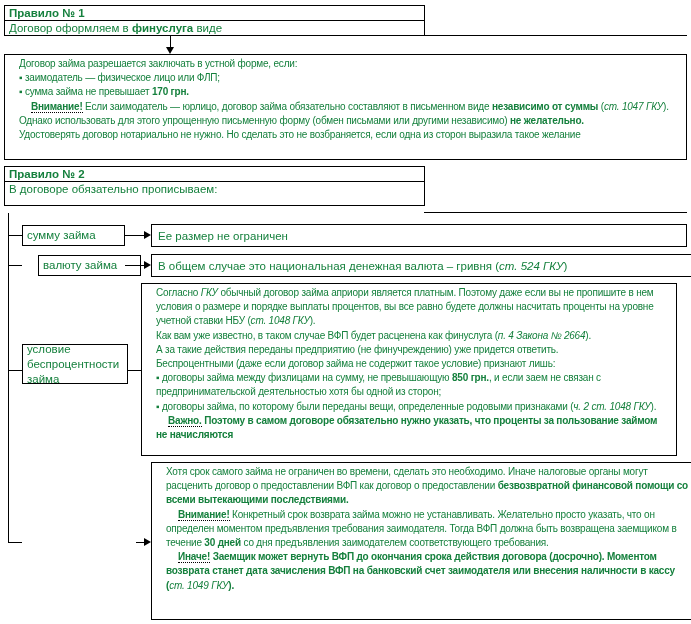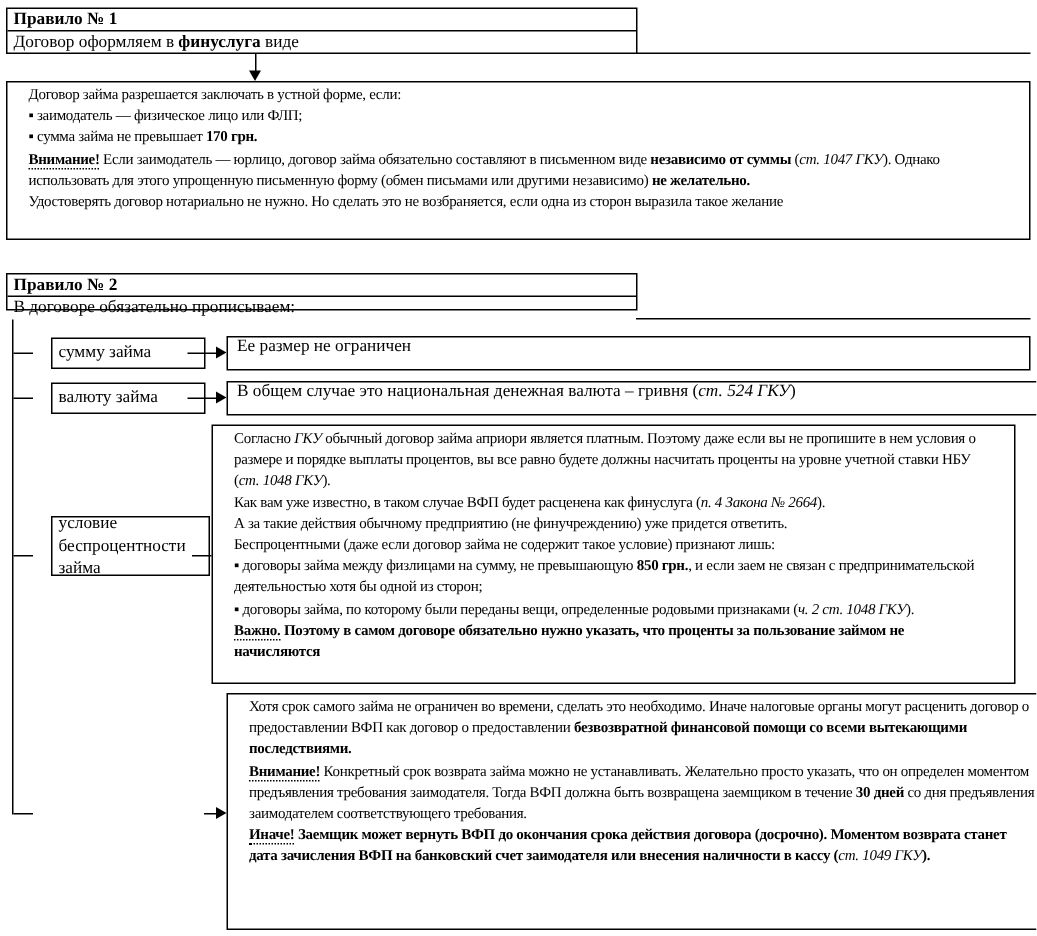--- a/index.html
+++ b/index.html
@@ -1,37 +1,37 @@
 <!DOCTYPE html>
 <html><head>
 <meta charset="utf-8">
 <style>
   html,body{margin:0;padding:0;background:#ffffff;}
   .canvas{
     position:relative;width:691px;height:624px;background:#ffffff;
-    font-family:Liberation Serif, serif;color:#000000;
+    font-family:Liberation Sans, sans-serif;color:#15803d;
     overflow:hidden;
   }
   .hdr{position:absolute;border:1px solid #000;box-sizing:border-box;background:#fff;}
   .hdr-row{box-sizing:border-box;height:15px;line-height:13px;padding:1px 0 0 4px;font-size:11.5px;white-space:nowrap;}
   .hdr-row.t{font-weight:bold;border-bottom:1px solid #000;}
   .box{position:absolute;border:1px solid #000;box-sizing:border-box;background:#fff;}
   .bigbox{padding:2px 14px;font-size:10px;line-height:14.2px;letter-spacing:-0.2px;}
   .bigbox p{margin:0;}
-  .shortbox{display:flex;align-items:flex-start;padding:0 6px;font-size:11.5px;}
+  .shortbox{display:flex;align-items:center;padding:0 6px;font-size:11.5px;}
   .shortbox p{margin:0;}
   .labelbox{position:absolute;border:1px solid #000;box-sizing:border-box;background:#fff;
-    display:flex;align-items:center;padding:1px 4px;font-size:11.5px;line-height:15px;margin-left:12px;}
+    display:flex;align-items:center;padding:1px 4px;font-size:11.5px;line-height:15px;}
   .hline{position:absolute;height:1px;background:#000;}
   .vline{position:absolute;width:1px;background:#000;}
   .arr-d{position:absolute;width:0;height:0;border-left:4px solid transparent;border-right:4px solid transparent;border-top:7px solid #000;}
   .arr-r{position:absolute;width:0;height:0;border-top:4px solid transparent;border-bottom:4px solid transparent;border-left:7px solid #000;}
   .b{font-weight:bold;}
   .i{font-style:italic;}
-  .du{border-bottom:1px dotted #000;}
+  .du{border-bottom:1px dotted #000;margin-left:12px;}
 </style>
 </head>
 <body>
 
 <div class="canvas">
 
   <div class="hdr" style="left:4px;top:5px;width:421px;height:31px">
     <div class="hdr-row t">Правило № 1</div>
     <div class="hdr-row"><span>Договор оформляем в </span><span class="b">финуслуга</span><span> виде</span></div>
   </div>
@@ -39,57 +39,57 @@
   <div class="vline" style="left:170px;top:36px;height:12px"></div>
   <div class="arr-d" style="left:166px;top:47px"></div>
   <div class="box bigbox" style="left:4px;top:54px;width:683px;min-height:106px">
       <p><span>Договор займа разрешается заключать в устной форме, если:</span></p>
       <p><span>▪ заимодатель — физическое лицо или ФЛП;</span></p>
       <p><span>▪ сумма займа не превышает </span><span class="b">170 грн.</span></p>
       <p><span class="b du">Внимание!</span><span> Если заимодатель — юрлицо, договор займа обязательно составляют в письменном виде </span><span class="b">независимо от суммы</span><span> (</span><span class="i">ст. 1047 ГКУ</span><span>). Однако использовать для этого упрощенную письменную форму (обмен письмами или другими независимо) </span><span class="b">не желательно.</span></p>
       <p><span>Удостоверять договор нотариально не нужно. Но сделать это не возбраняется, если одна из сторон выразила такое желание</span></p>
     </div>
 
-  <div class="hdr" style="left:4px;top:182px;width:421px;height:25px">
+  <div class="hdr" style="left:4px;top:166px;width:421px;height:40px">
     <div class="hdr-row t">Правило № 2</div>
     <div class="hdr-row"><span>В договоре обязательно прописываем:</span></div>
   </div>
   <div class="hline" style="left:424px;top:212px;width:263px"></div>
   <div class="vline" style="left:8px;top:213px;height:330px"></div>
 
   <div class="hline" style="left:9px;top:235px;width:13px"></div>
   <div class="labelbox" style="left:22px;top:225px;width:103px;height:21px">
     <span>сумму займа</span>
   </div>
   <div class="hline" style="left:125px;top:235px;width:19px"></div>
   <div class="arr-r" style="left:144px;top:231px"></div>
   <div class="box shortbox" style="left:151px;top:224px;width:536px;min-height:23px">
       <p><span>Ее размер не ограничен</span></p>
     </div>
 
   <div class="hline" style="left:9px;top:265px;width:13px"></div>
-  <div class="labelbox" style="left:22px;top:255px;width:103px;height:21px">
+  <div class="labelbox" style="left:38px;top:255px;width:103px;height:21px">
     <span>валюту займа</span>
   </div>
   <div class="hline" style="left:125px;top:265px;width:19px"></div>
   <div class="arr-r" style="left:144px;top:261px"></div>
   <div class="box shortbox" style="left:151px;top:254px;width:620px;min-height:23px">
       <p><span>В общем случае это национальная денежная валюта – гривня (</span><span class="i">ст. 524 ГКУ</span><span>)</span></p>
     </div>
 
   <div class="hline" style="left:9px;top:370px;width:13px"></div>
   <div class="labelbox" style="left:22px;top:344px;width:106px;height:40px">
     <span>условие беспроцентности займа</span>
   </div>
   <div class="hline" style="left:128px;top:370px;width:16px"></div>
   <div class="arr-r" style="left:144px;top:366px"></div>
   <div class="box bigbox" style="left:141px;top:283px;width:536px;min-height:173px">
       <p><span>Согласно </span><span class="i">ГКУ</span><span> обычный договор займа априори является платным. Поэтому даже если вы не пропишите в нем условия о размере и порядке выплаты процентов, вы все равно будете должны насчитать проценты на уровне учетной ставки НБУ (</span><span class="i">ст. 1048 ГКУ</span><span>).</span></p>
       <p><span>Как вам уже известно, в таком случае ВФП будет расценена как финуслуга (</span><span class="i">п. 4 Закона № 2664</span><span>).</span></p>
-      <p><span>А за такие действия обычному предприятию (не финучреждению) уже придется ответить.</span></p>
+      <p><span>А за такие действия переданы предприятию (не финучреждению) уже придется ответить.</span></p>
       <p><span>Беспроцентными (даже если договор займа не содержит такое условие) признают лишь:</span></p>
       <p><span>▪ договоры займа между физлицами на сумму, не превышающую </span><span class="b">850 грн.</span><span>, и если заем не связан с предпринимательской деятельностью хотя бы одной из сторон;</span></p>
       <p><span>▪ договоры займа, по которому были переданы вещи, определенные родовыми признаками (</span><span class="i">ч. 2 ст. 1048 ГКУ</span><span>).</span></p>
       <p><span class="b du">Важно.</span><span class="b"> Поэтому в самом договоре обязательно нужно указать, что проценты за пользование займом не начисляются</span></p>
     </div>
 
   <div class="hline" style="left:9px;top:542px;width:13px"></div>
   <div class="hline" style="left:136px;top:542px;width:8px"></div>
   <div class="arr-r" style="left:144px;top:538px"></div>
   <div class="box bigbox" style="left:151px;top:462px;width:556px;min-height:158px">

